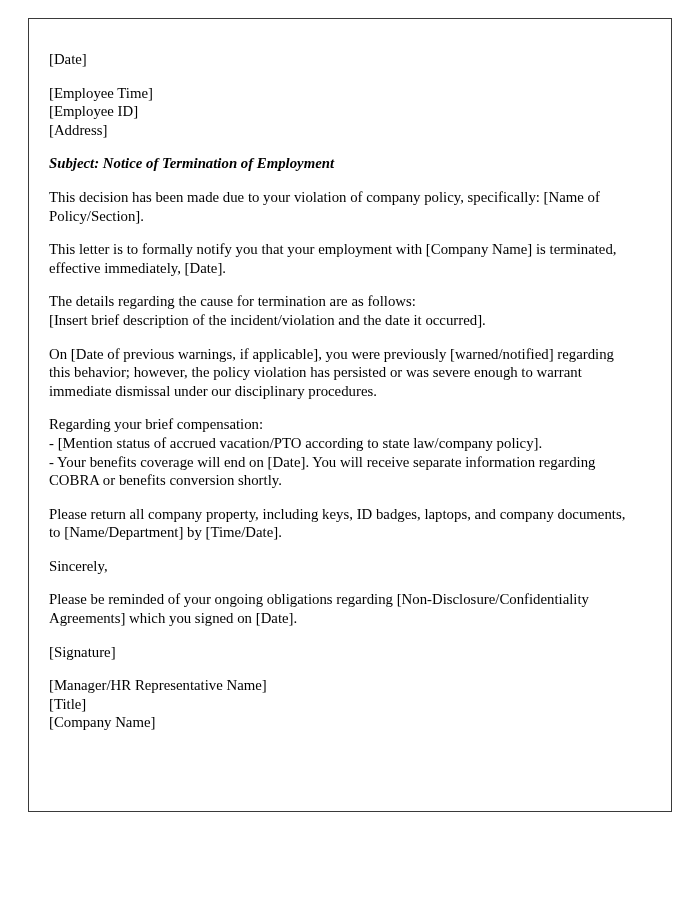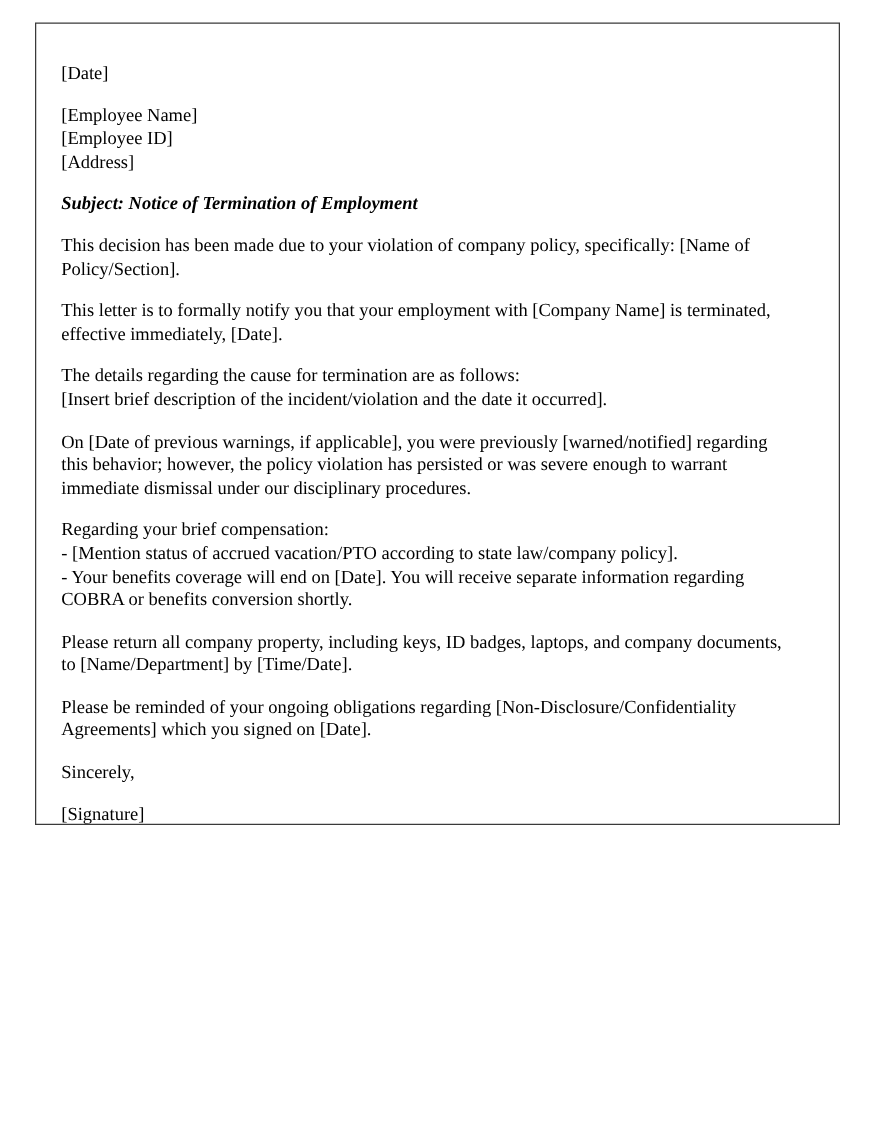--- a/index.html
+++ b/index.html
@@ -8,21 +8,21 @@
     height: 900px;
     background: #ffffff;
     font-family: "Liberation Serif", "DejaVu Serif", serif;
     color: #000000;
   }
   .page {
     position: absolute;
     left: 28px;
     top: 18px;
     width: 644px;
-    height: 642px;
+    height: 794px;
     border: 1px solid #3a3a3a;
     background: #ffffff;
     padding: 31px 38px 20px 20px;
     overflow: hidden;
   }
   .block {
     font-size: 14.8px;
     line-height: 18.6px;
     margin-bottom: 15px;
   }
@@ -36,21 +36,21 @@
   }
 </style>
 </head>
 <body>
 
 <div class="page">
 
   <div class="block">[Date]</div>
 
   <div class="block">
-    <div class="line">[Employee Name]</div>
+    <div class="line">[Employee Time]</div>
     <div class="line">[Employee ID]</div>
     <div class="line">[Address]</div>
   </div>
 
   <div class="block subject">Subject: Notice of Termination of Employment</div>
 
 
   <div class="block">This decision has been made due to your violation of company policy, specifically: [Name of Policy/Section].</div>
 
   <div class="block">This letter is to formally notify you that your employment with [Company Name] is terminated, effective immediately, [Date].</div>
@@ -63,23 +63,23 @@
   <div class="block">On [Date of previous warnings, if applicable], you were previously [warned/notified] regarding this behavior; however, the policy violation has persisted or was severe enough to warrant immediate dismissal under our disciplinary procedures.</div>
 
   <div class="block">
     <div class="line">Regarding your brief compensation:</div>
     <div class="line">- [Mention status of accrued vacation/PTO according to state law/company policy].</div>
     <div class="line">- Your benefits coverage will end on [Date]. You will receive separate information regarding COBRA or benefits conversion shortly.</div>
   </div>
 
   <div class="block">Please return all company property, including keys, ID badges, laptops, and company documents, to [Name/Department] by [Time/Date].</div>
 
+  <div class="block">Sincerely,</div>
+
   <div class="block">Please be reminded of your ongoing obligations regarding [Non-Disclosure/Confidentiality Agreements] which you signed on [Date].</div>
-
-  <div class="block">Sincerely,</div>
 
   <div class="block">[Signature]</div>
 
   <div class="block">
     <div class="line">[Manager/HR Representative Name]</div>
     <div class="line">[Title]</div>
     <div class="line">[Company Name]</div>
   </div>
 
 </div>

